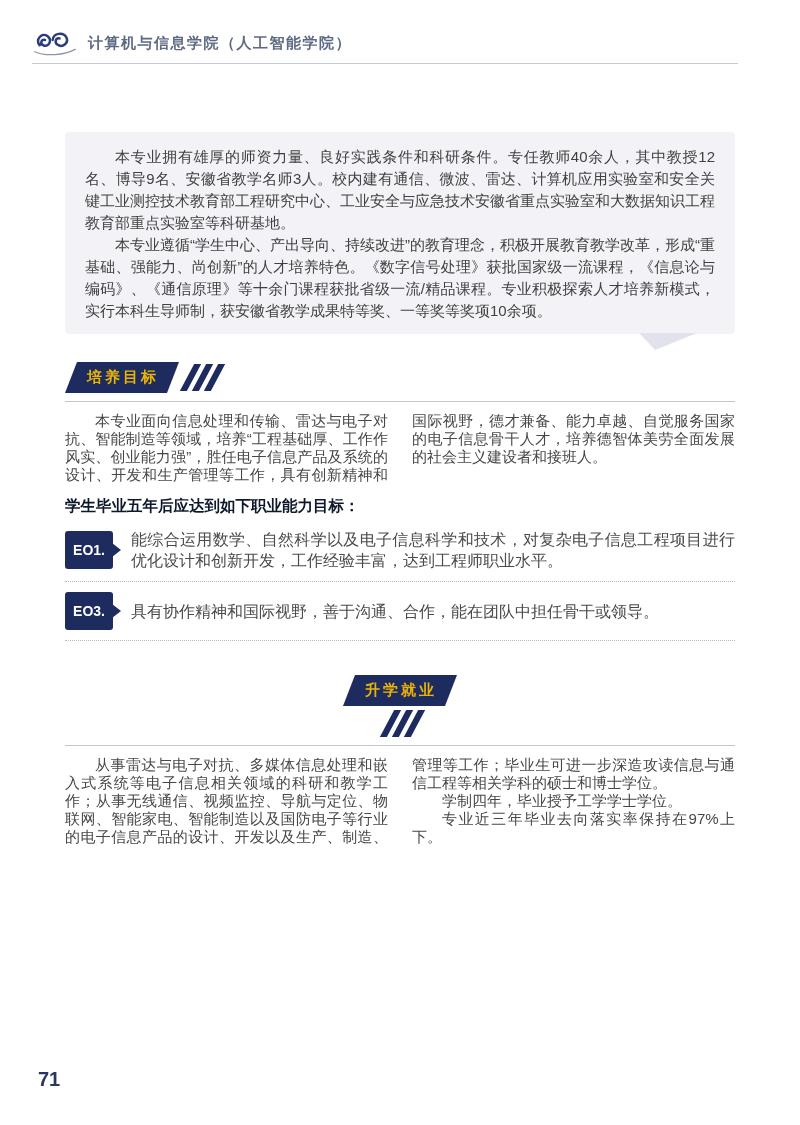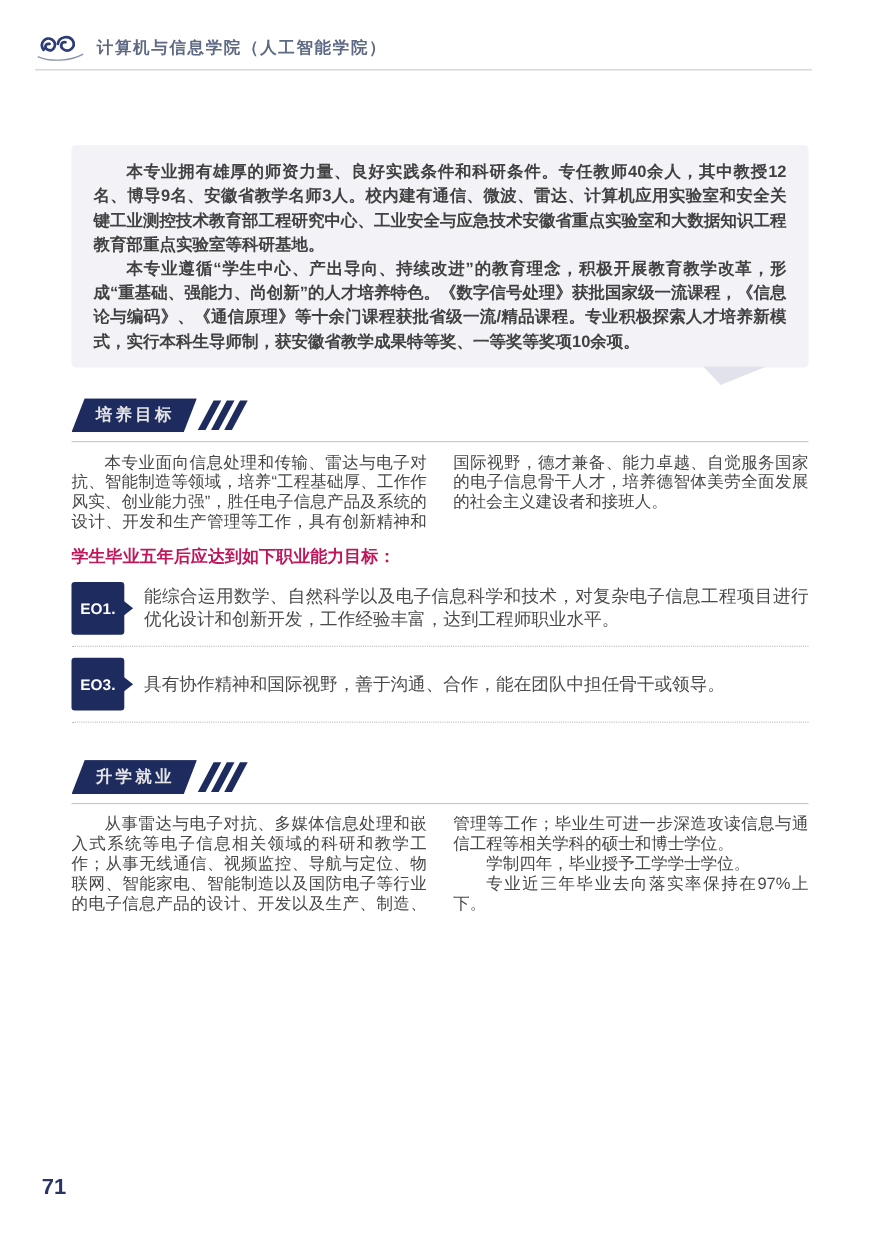--- a/index.html
+++ b/index.html
@@ -36,21 +36,20 @@
   
   .content { padding: 0 65px; }
 
   
   .intro-box {
     position: relative;
     margin-top: 68px;
     background: #f2f2f7;
     border-radius: 4px;
     padding: 14px 20px 12px;
-    font-weight: bold;
   }
   .intro-box p {
     margin: 0;
     text-indent: 2em;
     font-size: 15px;
     line-height: 22px;
     text-align: justify;
     color: #414141;
   }
   .speech-tail {
@@ -67,21 +66,21 @@
   .section-header {
     margin-top: 28px;
     display: flex;
     align-items: center;
     gap: 4px;
     padding-bottom: 8px;
     border-bottom: 1px solid #c0c5d0;
   }
   .section-badge {
     background: #1e2b5e;
-    color: #e5e5e5;
+    color: #eab308;
     font-weight: bold;
     font-size: 15px;
     letter-spacing: 3px;
     padding: 6px 20px 6px 22px;
     clip-path: polygon(12px 0, 100% 0, calc(100% - 12px) 100%, 0 100%);
     text-align: right;
   }
   .stripes { display: flex; gap: 5px; margin-left: 4px; }
   .stripe {
     width: 7px;
@@ -100,35 +99,35 @@
     text-align: justify;
     color: #474747;
   }
   .two-col p { margin: 0; text-indent: 2em; }
 
   
   .goals-heading {
     margin: 12px 0 8px;
     font-size: 15.5px;
     font-weight: bold;
-    color: #be185d;
+    color: #0f172a;
   }
   .goal-row {
     display: flex;
     align-items: center;
     gap: 18px;
     padding: 4px 0 10px;
     margin-bottom: 6px;
     border-bottom: 1px dotted #b9b9c6;
   }
   .goal-badge {
     position: relative;
     flex: 0 0 auto;
     width: 48px;
-    height: 48px;
+    height: 38px;
     background: #1e2b5e;
     border-radius: 3px;
     color: #ffffff;
     font-weight: bold;
     font-size: 14px;
     display: flex;
     align-items: center;
     justify-content: center;
   }
   .goal-badge::after {
@@ -201,21 +200,21 @@
 
     <div class="goal-row">
       <span class="goal-badge">EO1.</span>
       <span class="goal-text">能综合运用数学、自然科学以及电子信息科学和技术，对复杂电子信息工程项目进行优化设计和创新开发，工作经验丰富，达到工程师职业水平。</span>
     </div>
     <div class="goal-row">
       <span class="goal-badge">EO3.</span>
       <span class="goal-text">具有协作精神和国际视野，善于沟通、合作，能在团队中担任骨干或领导。</span>
     </div>
 
-    <div class="section-header" style="margin-top: 34px;">
+    <div class="section-header" style="margin-top: 34px; flex-direction: column;">
       <span class="section-badge">升学就业</span>
       <span class="stripes">
         <span class="stripe"></span>
         <span class="stripe"></span>
         <span class="stripe"></span>
       </span>
     </div>
 
     <div class="two-col">
       <p>从事雷达与电子对抗、多媒体信息处理和嵌入式系统等电子信息相关领域的科研和教学工作；从事无线通信、视频监控、导航与定位、物联网、智能家电、智能制造以及国防电子等行业的电子信息产品的设计、开发以及生产、制造、管理等工作；毕业生可进一步深造攻读信息与通信工程等相关学科的硕士和博士学位。</p>

